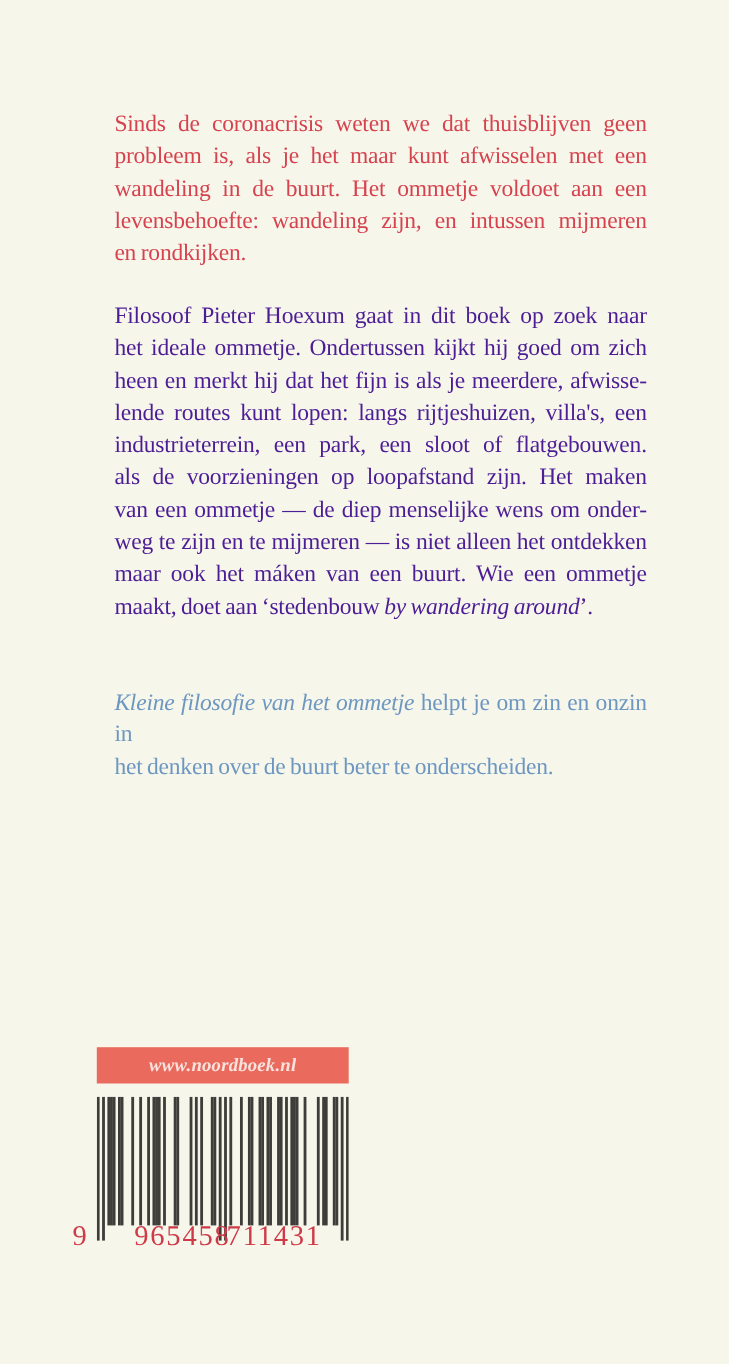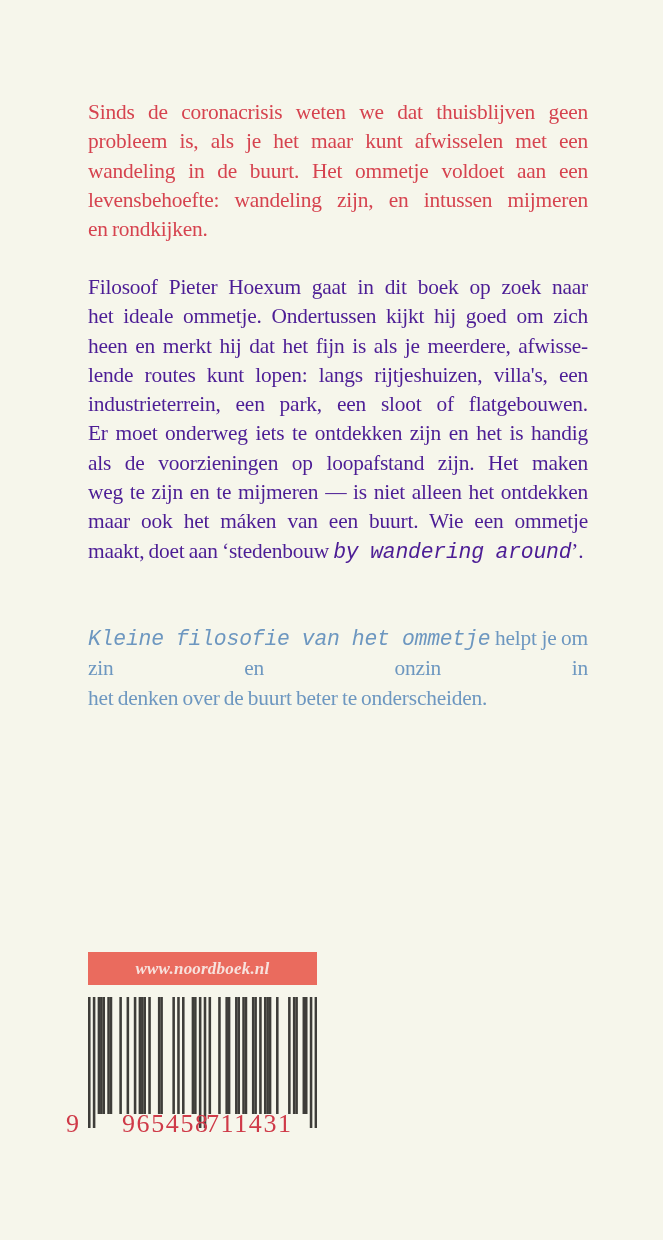--- a/index.html
+++ b/index.html
@@ -15,26 +15,26 @@
       position: absolute;
       left: 88px;
       width: 500px;
       font-family: "Liberation Serif", "DejaVu Serif", serif;
       font-size: 21.4px;
       line-height: 29.3px;
       letter-spacing: -0.2px;
       word-spacing: -1px;
       margin: 0;
     }
-    .line { display: block; white-space: nowrap; }
+    .line { display: block; white-space: nowrap; margin-left: 16px; }
     .line.justify { text-align: justify; text-align-last: justify; white-space: normal; }
     .intro { top: 98px; color: #d6434f; }
     .body-text { top: 273px; color: #4c1d95; }
     .closing { top: 624px; color: #6d97c0; }
-    .italic { font-style: italic; font-family: Liberation Mono, monospace; }
+    .italic { font-style: italic; }
 
     .website-banner {
       position: absolute;
       left: 88px;
       top: 952px;
       width: 229px;
       height: 33px;
       background: #ea6b5e;
       display: flex;
       align-items: center;
@@ -82,22 +82,22 @@
   <span class="line justify">levensbehoefte: wandeling zijn, en intussen mijmeren</span>
   <span class="line">en rondkijken.</span>
 </div>
 
 <div class="text-block body-text">
   <span class="line justify">Filosoof Pieter Hoexum gaat in dit boek op zoek naar</span>
   <span class="line justify">het ideale ommetje. Ondertussen kijkt hij goed om zich</span>
   <span class="line justify">heen en merkt hij dat het fijn is als je meerdere, afwisse-</span>
   <span class="line justify">lende routes kunt lopen: langs rijtjeshuizen, villa's, een</span>
   <span class="line justify">industrieterrein, een park, een sloot of flatgebouwen.</span>
-  <span class="line justify">Er moet onderweg iets te ontdekken zijn en het is handig</span>
   <span class="line justify">als de voorzieningen op loopafstand zijn. Het maken</span>
+  <span class="line justify">van een ommetje — de diep menselijke wens om onder-</span>
   <span class="line justify">weg te zijn en te mijmeren — is niet alleen het ontdekken</span>
   <span class="line justify">maar ook het máken van een buurt. Wie een ommetje</span>
   <span class="line"><span>maakt, doet aan ‘stedenbouw </span><span class="italic">by wandering around</span><span>’.</span></span>
 </div>
 
 <div class="text-block closing">
   <span class="line justify"><span class="italic">Kleine filosofie van het ommetje</span><span> helpt je om zin en onzin in</span></span>
   <span class="line">het denken over de buurt beter te onderscheiden.</span>
 </div>
 

